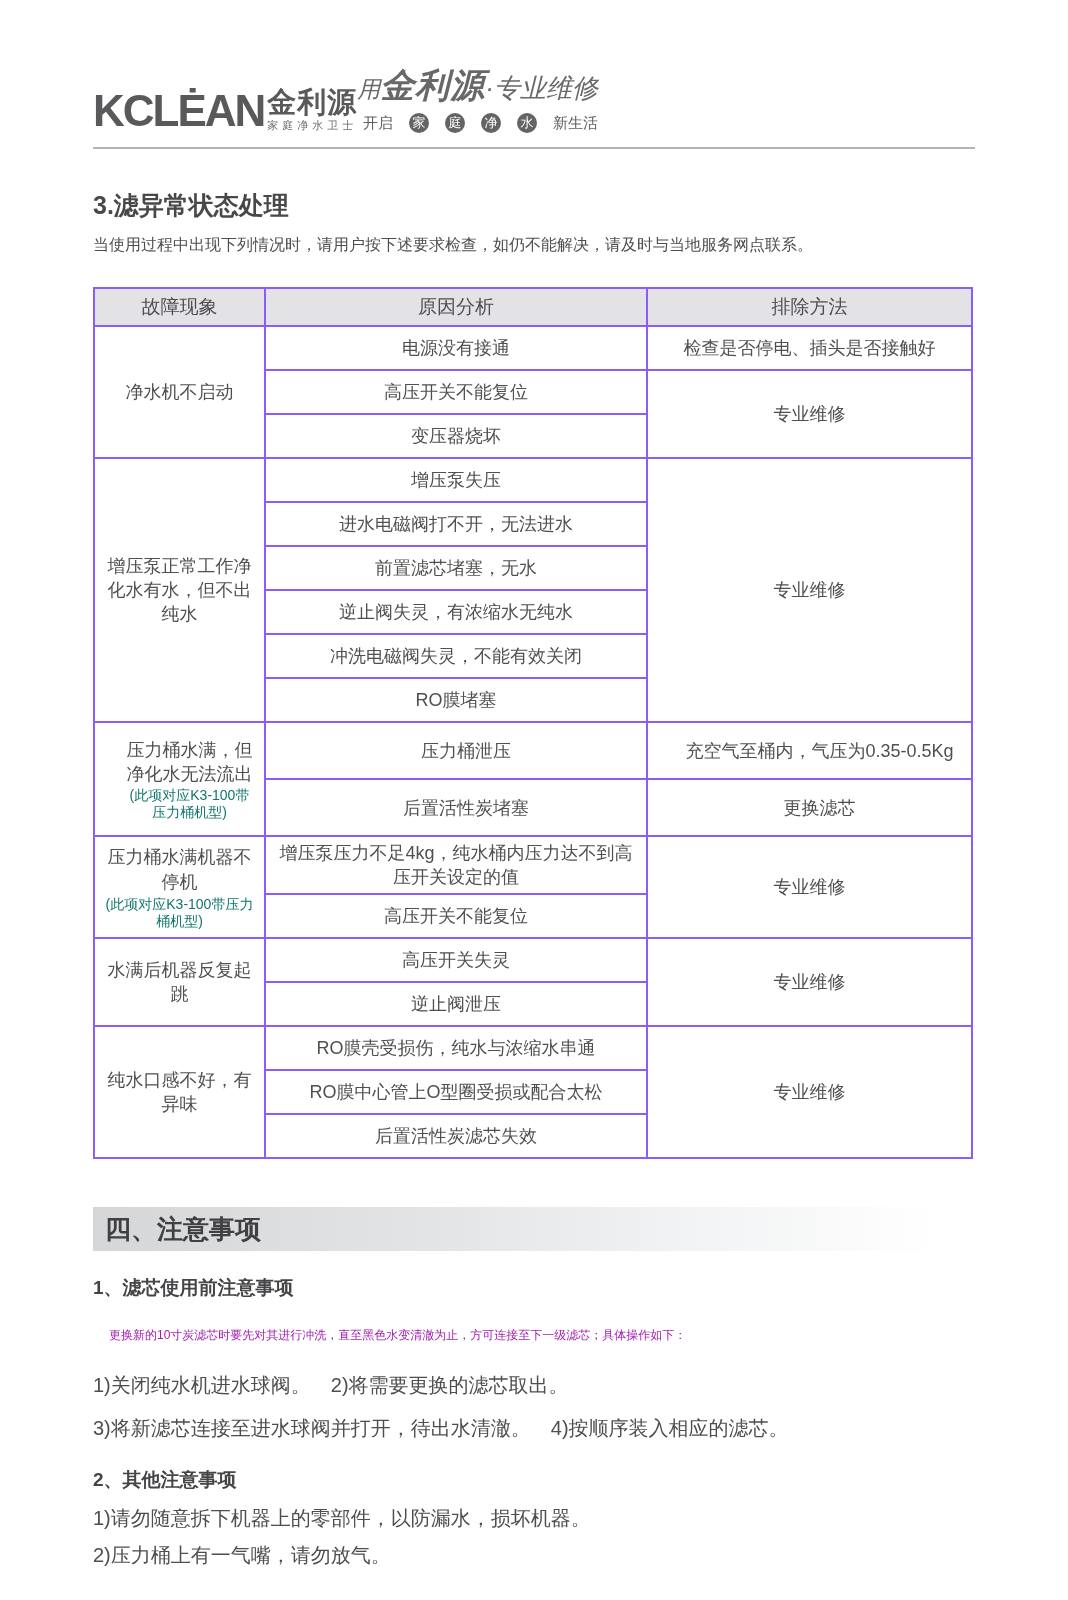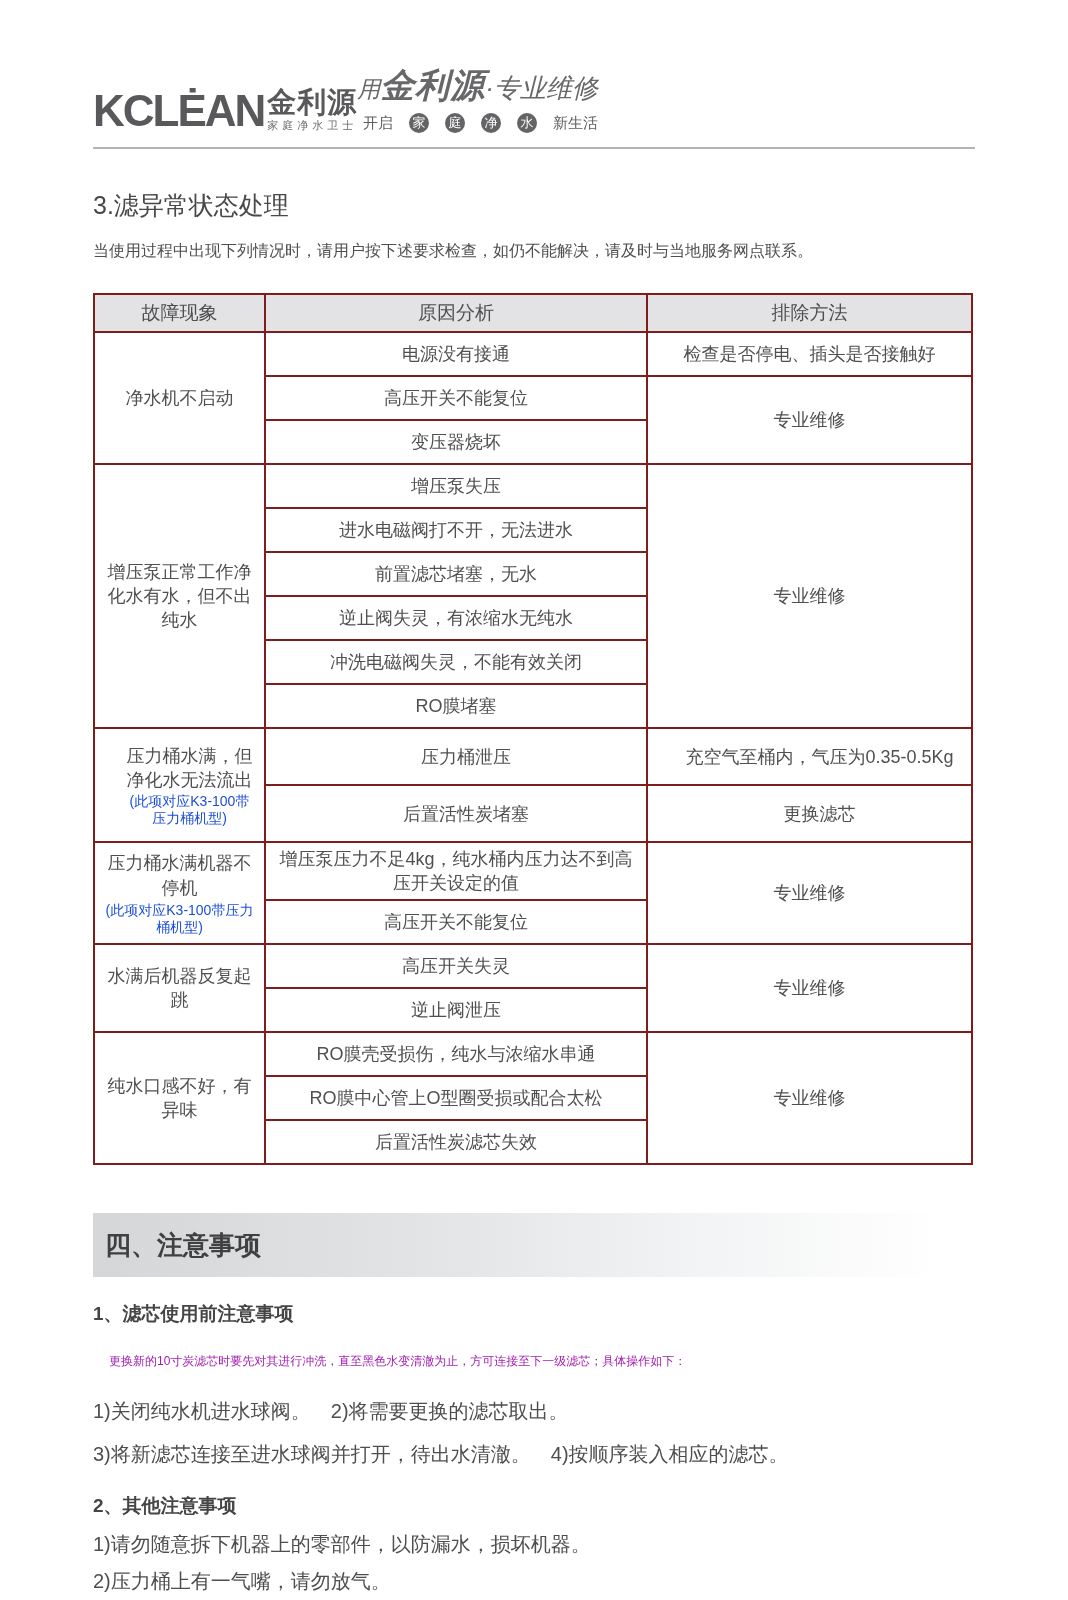--- a/index.html
+++ b/index.html
@@ -42,42 +42,42 @@
     background:#646466; color:#ffffff; font-size:13px;
     display:inline-flex; align-items:center; justify-content:center;
   }
   .header-rule {
     border:none; border-top:2px solid #b4b4b6;
     margin:14px 93px 0 93px;
   }
 
   
   .content { margin:0 95px 0 93px; }
-  .sec3-title { font-size:25px; font-weight:normal; color:#48484a; margin:40px 0 10px 0; }
+  .sec3-title { font-size:25px; font-weight:bold; color:#48484a; margin:40px 0 4px 0; }
   .intro { font-size:16px; line-height:37px; margin:0; color:#4e4e50; }
 
   table.trouble {
     width:100%; border-collapse:collapse; margin-top:24px; table-layout:fixed;
   }
   table.trouble th, table.trouble td {
-    border:2px solid #7f1d1d; text-align:center; vertical-align:middle;
+    border:2px solid #8b5cf6; text-align:center; vertical-align:middle;
   }
   table.trouble th {
     background:#e3e3e5; font-weight:normal; font-size:19px;
     height:38px; color:#4e4e50;
   }
   table.trouble td { font-size:18px; color:#505052; padding:4px 8px; height:44px; line-height:24px; }
   td.fault { line-height:26px; }
-  .note { display:block; font-size:14px; line-height:17px; color:#1d4ed8; margin-top:1px; }
+  .note { display:block; font-size:14px; line-height:17px; color:#0f766e; margin-top:1px; }
   tr.g2 td { height:57px;padding-left:28px; }
   tr.g3 td.fault { line-height:25px; }
 
   
   .sec4-bar {
-    margin:48px 93px 0 93px; height:64px;
+    margin:48px 93px 0 93px; height:44px;
     display:flex; align-items:center; padding-left:12px;
     background:linear-gradient(90deg,#d5d6d8 0%,#e3e4e6 38%,#f3f4f5 70%,#ffffff 96%);
     font-size:26px; font-weight:bold; color:#404042;
   }
   .sub-title { font-size:19px; font-weight:bold; color:#454548; margin:24px 0 8px 0; }
   .body-p { font-size:12px; line-height:37px; margin:16px; color:#a21caf; }
   .steps-p { font-size:20px; line-height:30px; margin:13px 0 0 0; color:#4e4e50; }
   .item-p { font-size:20px; line-height:35px; margin:2px 0 0 0; color:#4e4e50; }
 </style>
 </head>

